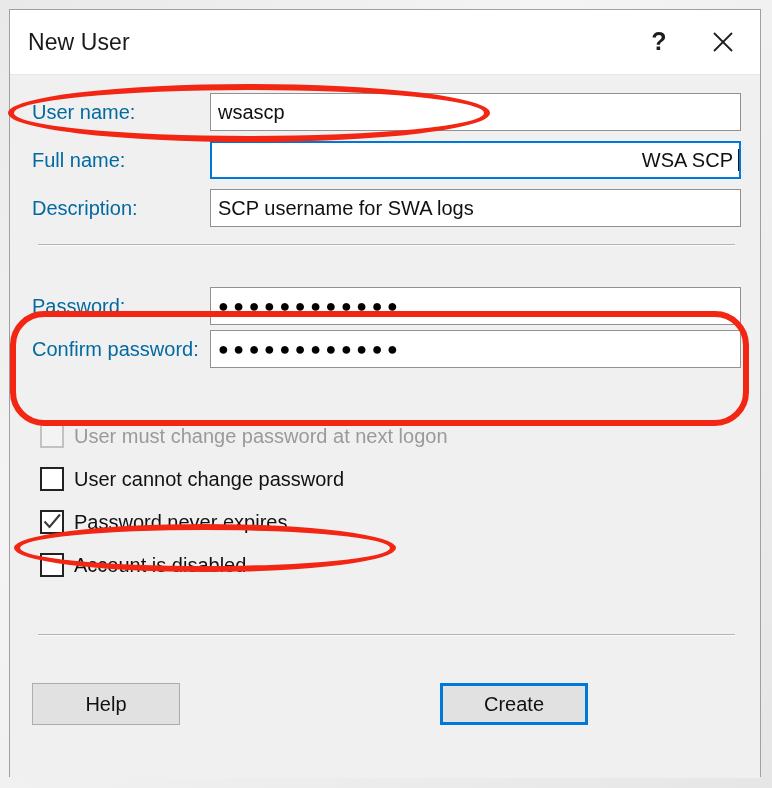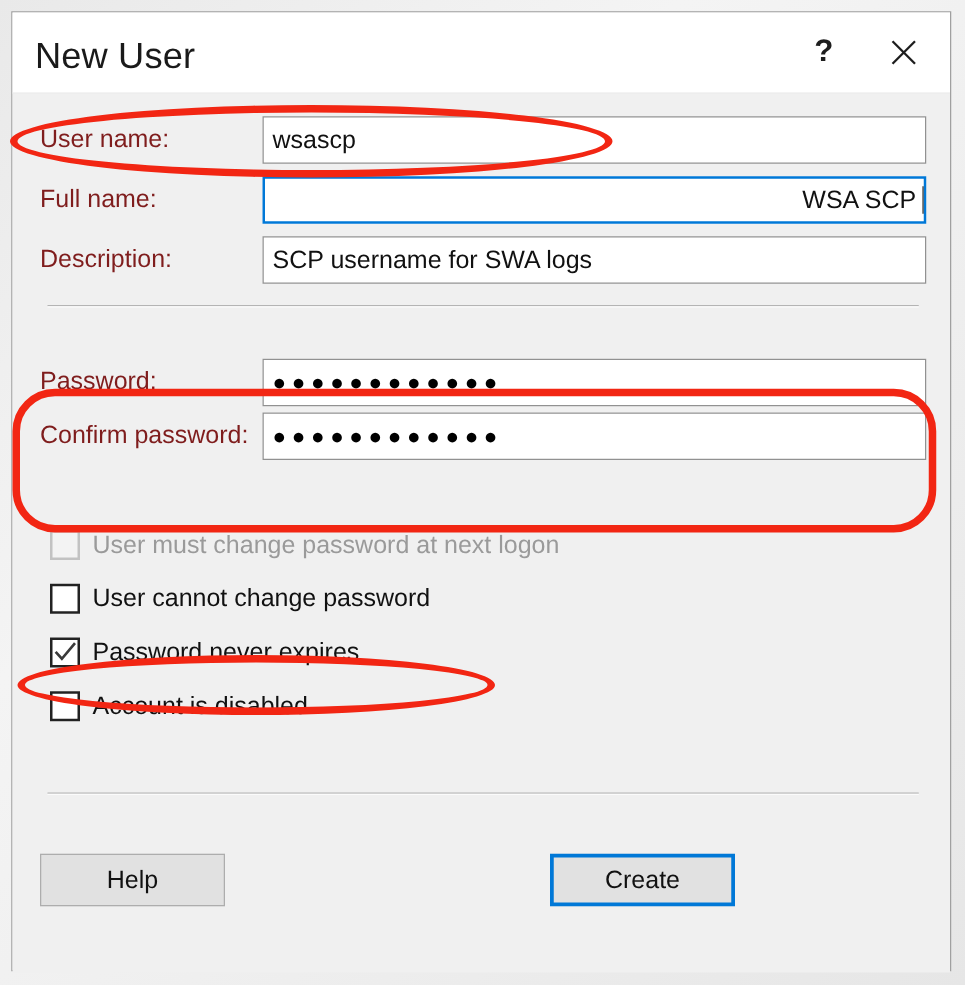--- a/index.html
+++ b/index.html
@@ -38,21 +38,21 @@
   #titlebar {
     position: relative;
     height: 64px;
     background: #ffffff;
     border-bottom: 1px solid #e8e8e8;
   }
   #title-text {
     position: absolute;
     left: 18px;
     top: 19px;
-    font-size: 29px;
+    font-size: 23px;
     color: #1a1a1a;
     letter-spacing: .1px;
     white-space: nowrap;
   }
   .titlebtn {
     position: absolute;
     top: 0;
     height: 63px;
     width: 58px;
     display: flex;
@@ -78,21 +78,21 @@
     left: 0;
     width: 100%;
     height: 46px;
   }
   .flabel {
     position: absolute;
     left: 22px;
     top: 50%;
     transform: translateY(-50%);
     font-size: 20px;
-    color: #7f1d1d;
+    color: #0369a1;
     white-space: nowrap;
   }
 
   .finput {
     position: absolute;
     left: 200px;
     width: 531px;
     height: 38px;
     top: 50%;
     transform: translateY(-50%);

